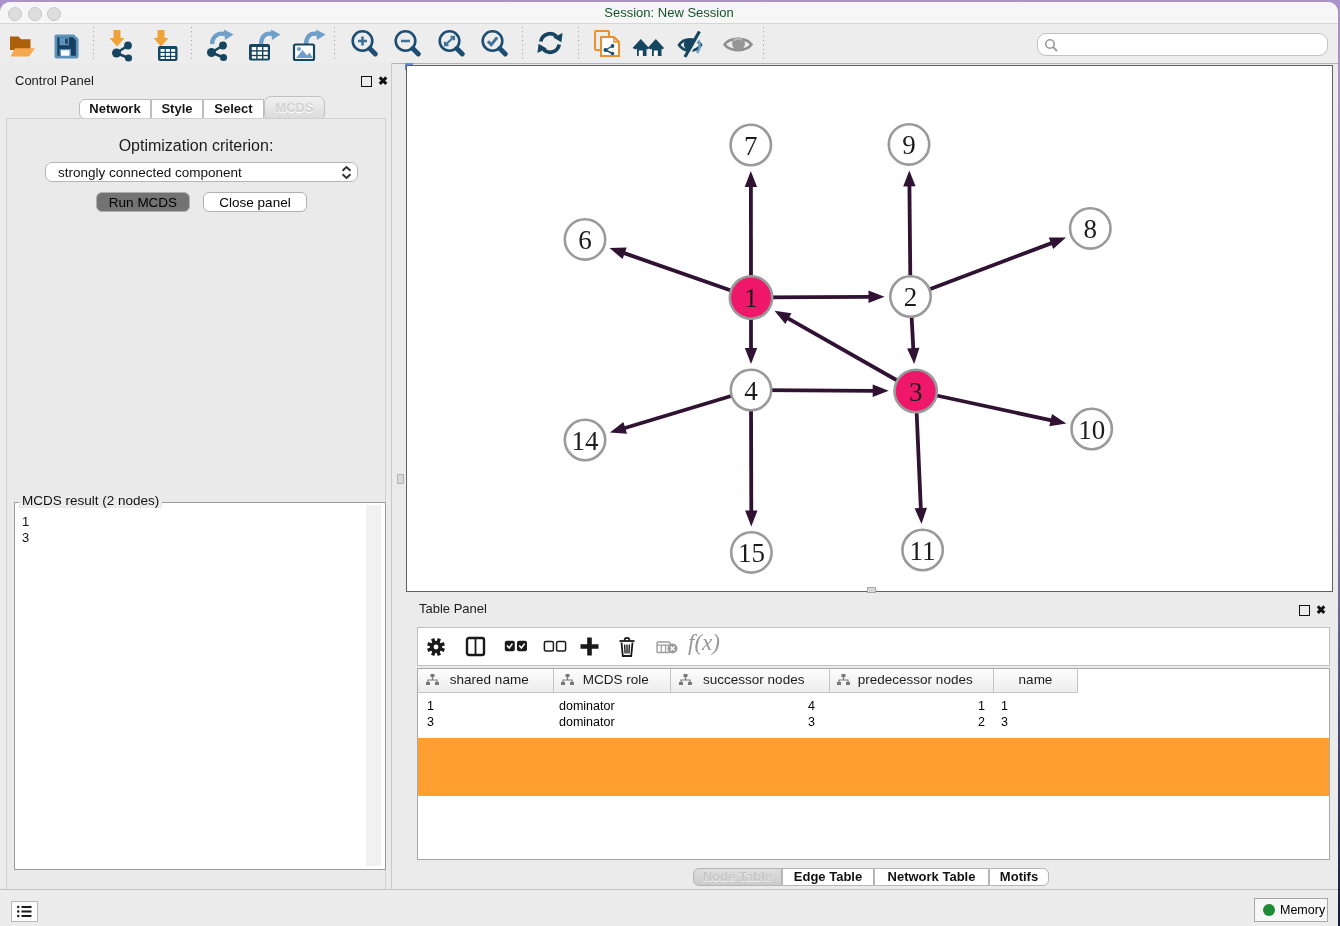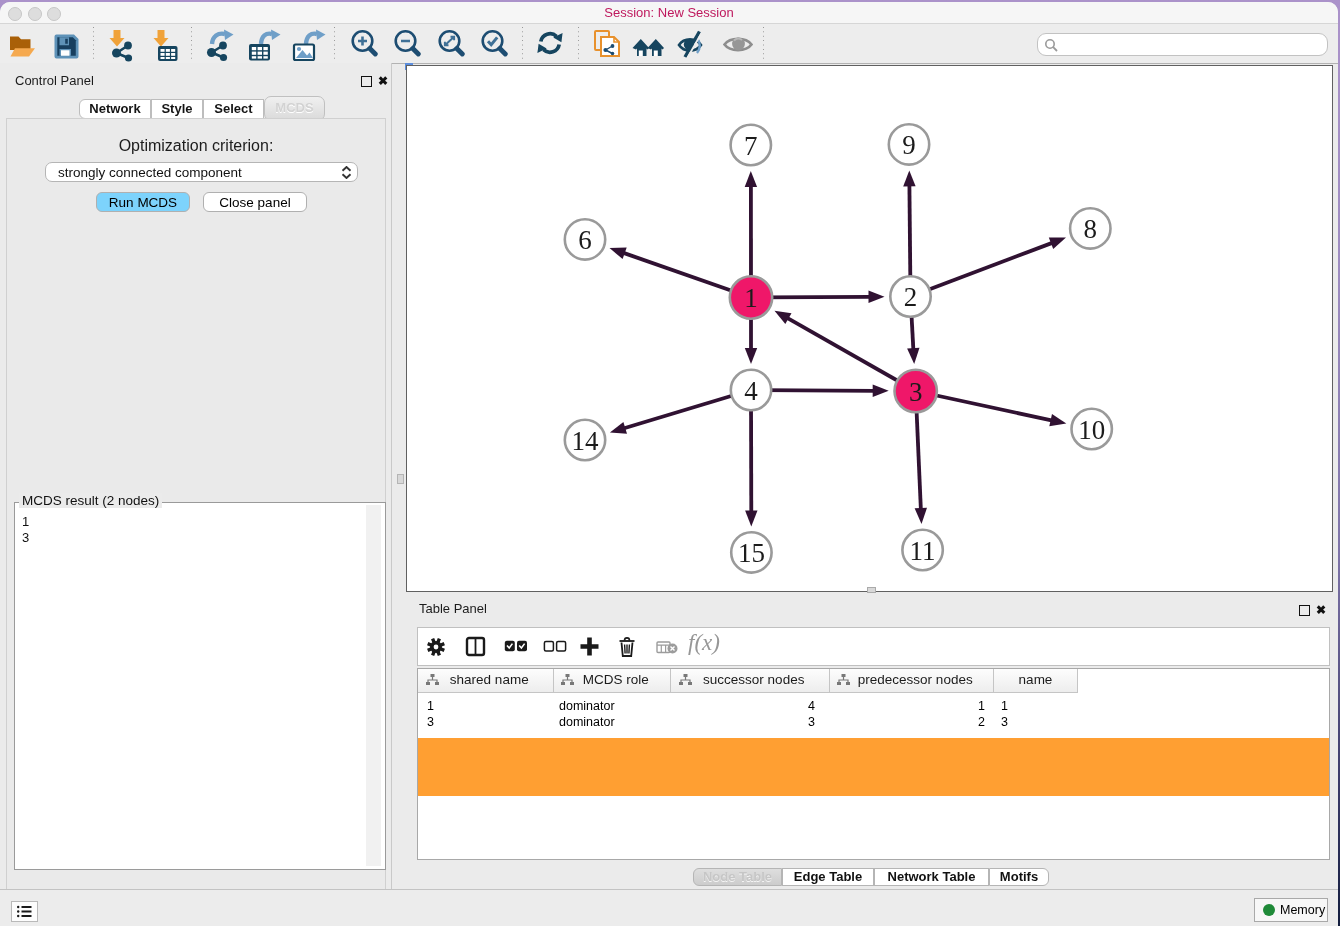--- a/index.html
+++ b/index.html
@@ -5,21 +5,21 @@
 html,body{margin:0;padding:0;}
 body{width:1340px;height:926px;overflow:hidden;position:relative;
  font-family:"Liberation Sans",sans-serif;
  background:linear-gradient(#ab92ca 0%,#9d8cc0 30%,#7e74a8 60%,#3a3a68 85%,#131d3e 100%);}
 #win{position:absolute;left:0;top:2px;width:1338px;height:924px;background:#ebebeb;
  border-radius:10px 10px 0 0;overflow:hidden;}
 #titlebar{position:absolute;left:0;top:0;width:100%;height:21px;background:#f6f6f6;
  border-bottom:1px solid #d6d6d6;}
 .tl{position:absolute;top:5px;width:12px;height:12px;border-radius:50%;
  background:#dddddd;border:1px solid #c6c6c6;}
-#title{position:absolute;top:3px;width:100%;text-align:center;font-size:13px;color:#be185d;}
+#title{position:absolute;top:3px;width:100%;text-align:center;font-size:13px;color:#14532d;}
 #toolbar{position:absolute;left:0;top:22px;width:100%;height:39px;background:#ededed;
  border-bottom:1px solid #b2b2b2;}
 .sep{position:absolute;top:3px;height:34px;width:1px;
  background-image:linear-gradient(#8f8f8f 28%,rgba(0,0,0,0) 28%);background-size:1px 4.4px;}
 .ticon{position:absolute;top:4px;}
 #searchbox{position:absolute;left:1037px;top:9px;width:291px;height:23px;background:#fff;
  border:1px solid #c2c2c2;border-radius:9px;box-sizing:border-box;}
 #cpanel{position:absolute;left:0;top:61px;width:391px;height:826px;background:#ebebeb;
  border-right:1px solid #c9c9c9;}
 #cphead{position:absolute;left:15px;top:10px;font-size:13px;color:#1c1c1c;}
@@ -211,21 +211,21 @@
   <div class="tab" style="left:203px;width:61px;">Select</div>
   <div id="tabmcds">MCDS</div>
   <div id="cpbody">
    <div style="position:absolute;left:0;top:18px;width:100%;text-align:center;font-size:16px;color:#1c1c1c;">Optimization criterion:</div>
    <div style="position:absolute;left:38px;top:43px;width:313px;height:20px;background:#fff;border:1px solid #b5b5b5;border-radius:7px;box-sizing:border-box;">
     <div style="position:absolute;left:12px;top:2px;font-size:13.5px;color:#111;">strongly connected component</div>
     <svg style="position:absolute;right:5px;top:3px;" width="11" height="13" viewBox="0 0 11 13">
       <path d="M1.5 4.8 L5.5 1 L9.5 4.8 M1.5 8.2 L5.5 12 L9.5 8.2" fill="none" stroke="#333" stroke-width="1.9"></path>
     </svg>
    </div>
-   <div style="position:absolute;left:89px;top:73px;width:94px;height:20px;background:#7dd3fc;border:1px solid #b0b0b0;border-radius:6px;box-sizing:border-box;text-align:center;font-size:13.5px;padding-top:2px;">Run MCDS</div>
+   <div style="position:absolute;left:89px;top:73px;width:94px;height:20px;background:#737373;border:1px solid #b0b0b0;border-radius:6px;box-sizing:border-box;text-align:center;font-size:13.5px;padding-top:2px;">Run MCDS</div>
    <div style="position:absolute;left:196px;top:73px;width:104px;height:20px;background:#fff;border:1px solid #b0b0b0;border-radius:6px;box-sizing:border-box;text-align:center;font-size:13.5px;padding-top:2px;">Close panel</div>
   </div>
   <div style="position:absolute;left:14px;top:439px;width:370px;height:366px;border:1px solid #9a9a9a;background:#fff;">
    <div style="position:absolute;left:4px;top:-10px;font-size:13.5px;background:#ebebeb;padding:0 3px;color:#111;">MCDS result (2 nodes)</div>
    <div style="position:absolute;left:7px;top:11px;font-size:13px;color:#111;">1</div>
    <div style="position:absolute;left:7px;top:27px;font-size:13px;color:#111;">3</div>
    <div style="position:absolute;right:4px;top:2px;width:15px;height:361px;background:#f1f1f1;"></div>
   </div>
  </div>
  <div style="position:absolute;left:405px;top:61px;width:8px;height:2px;background:#5b8ede;"></div>

